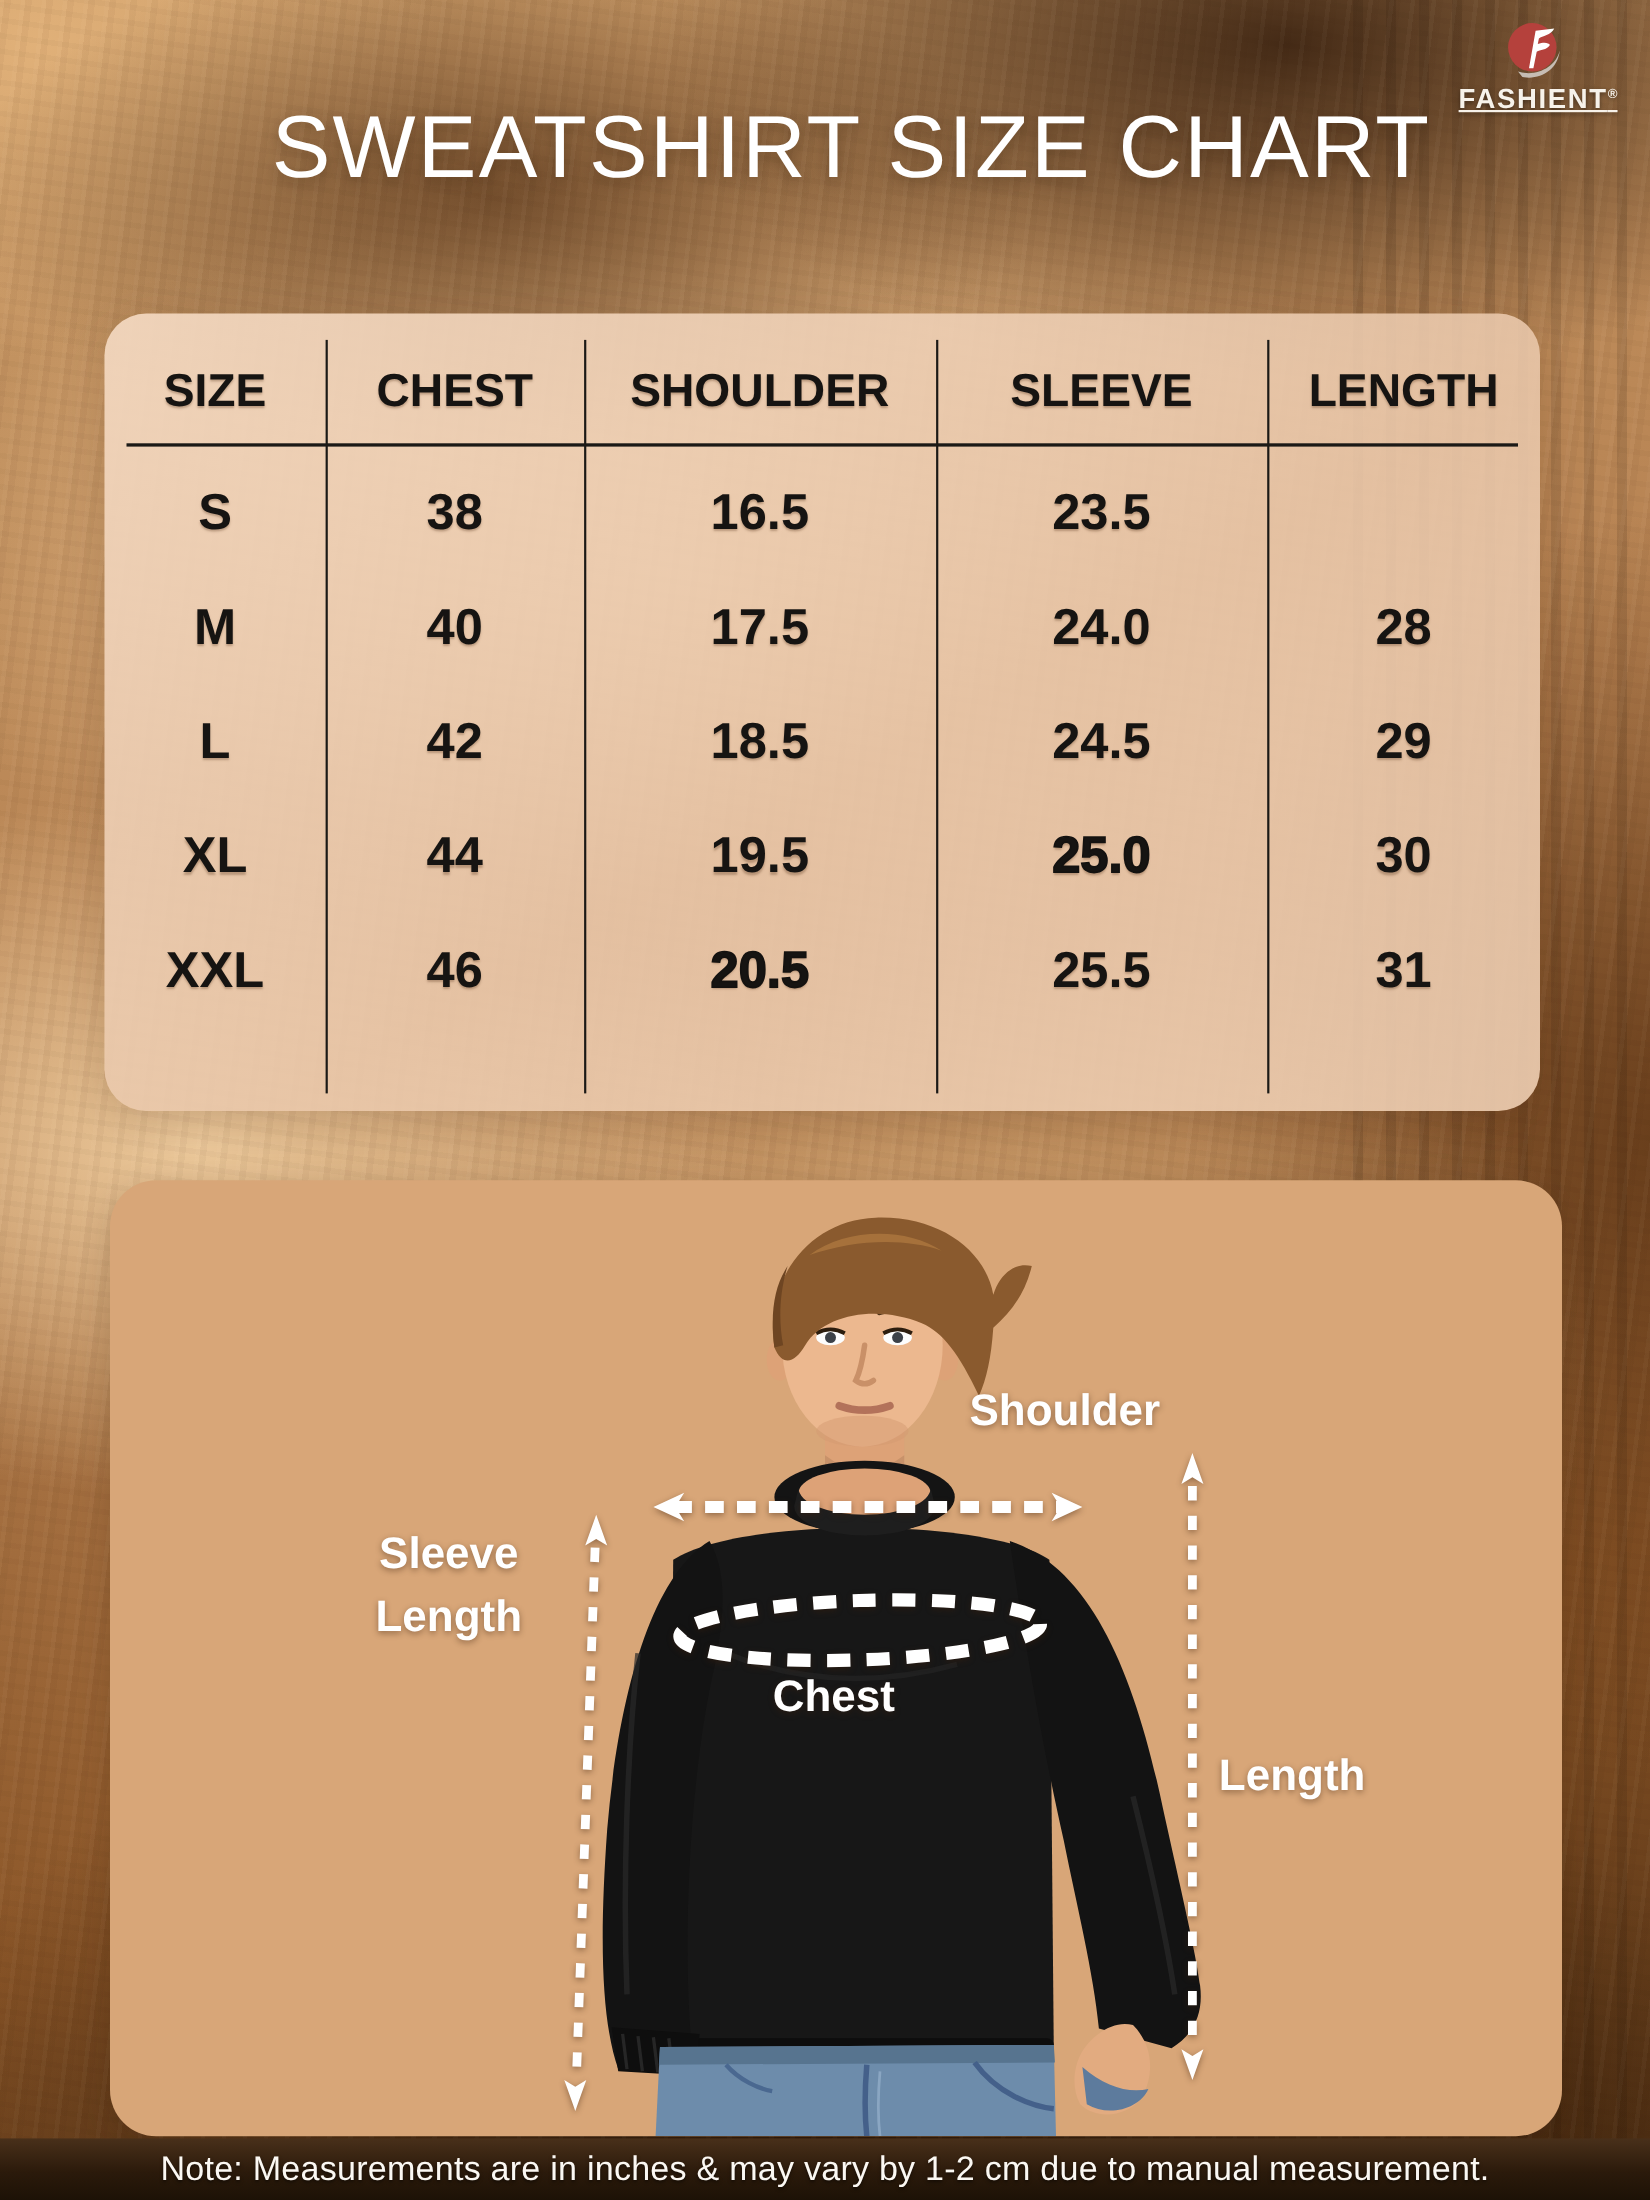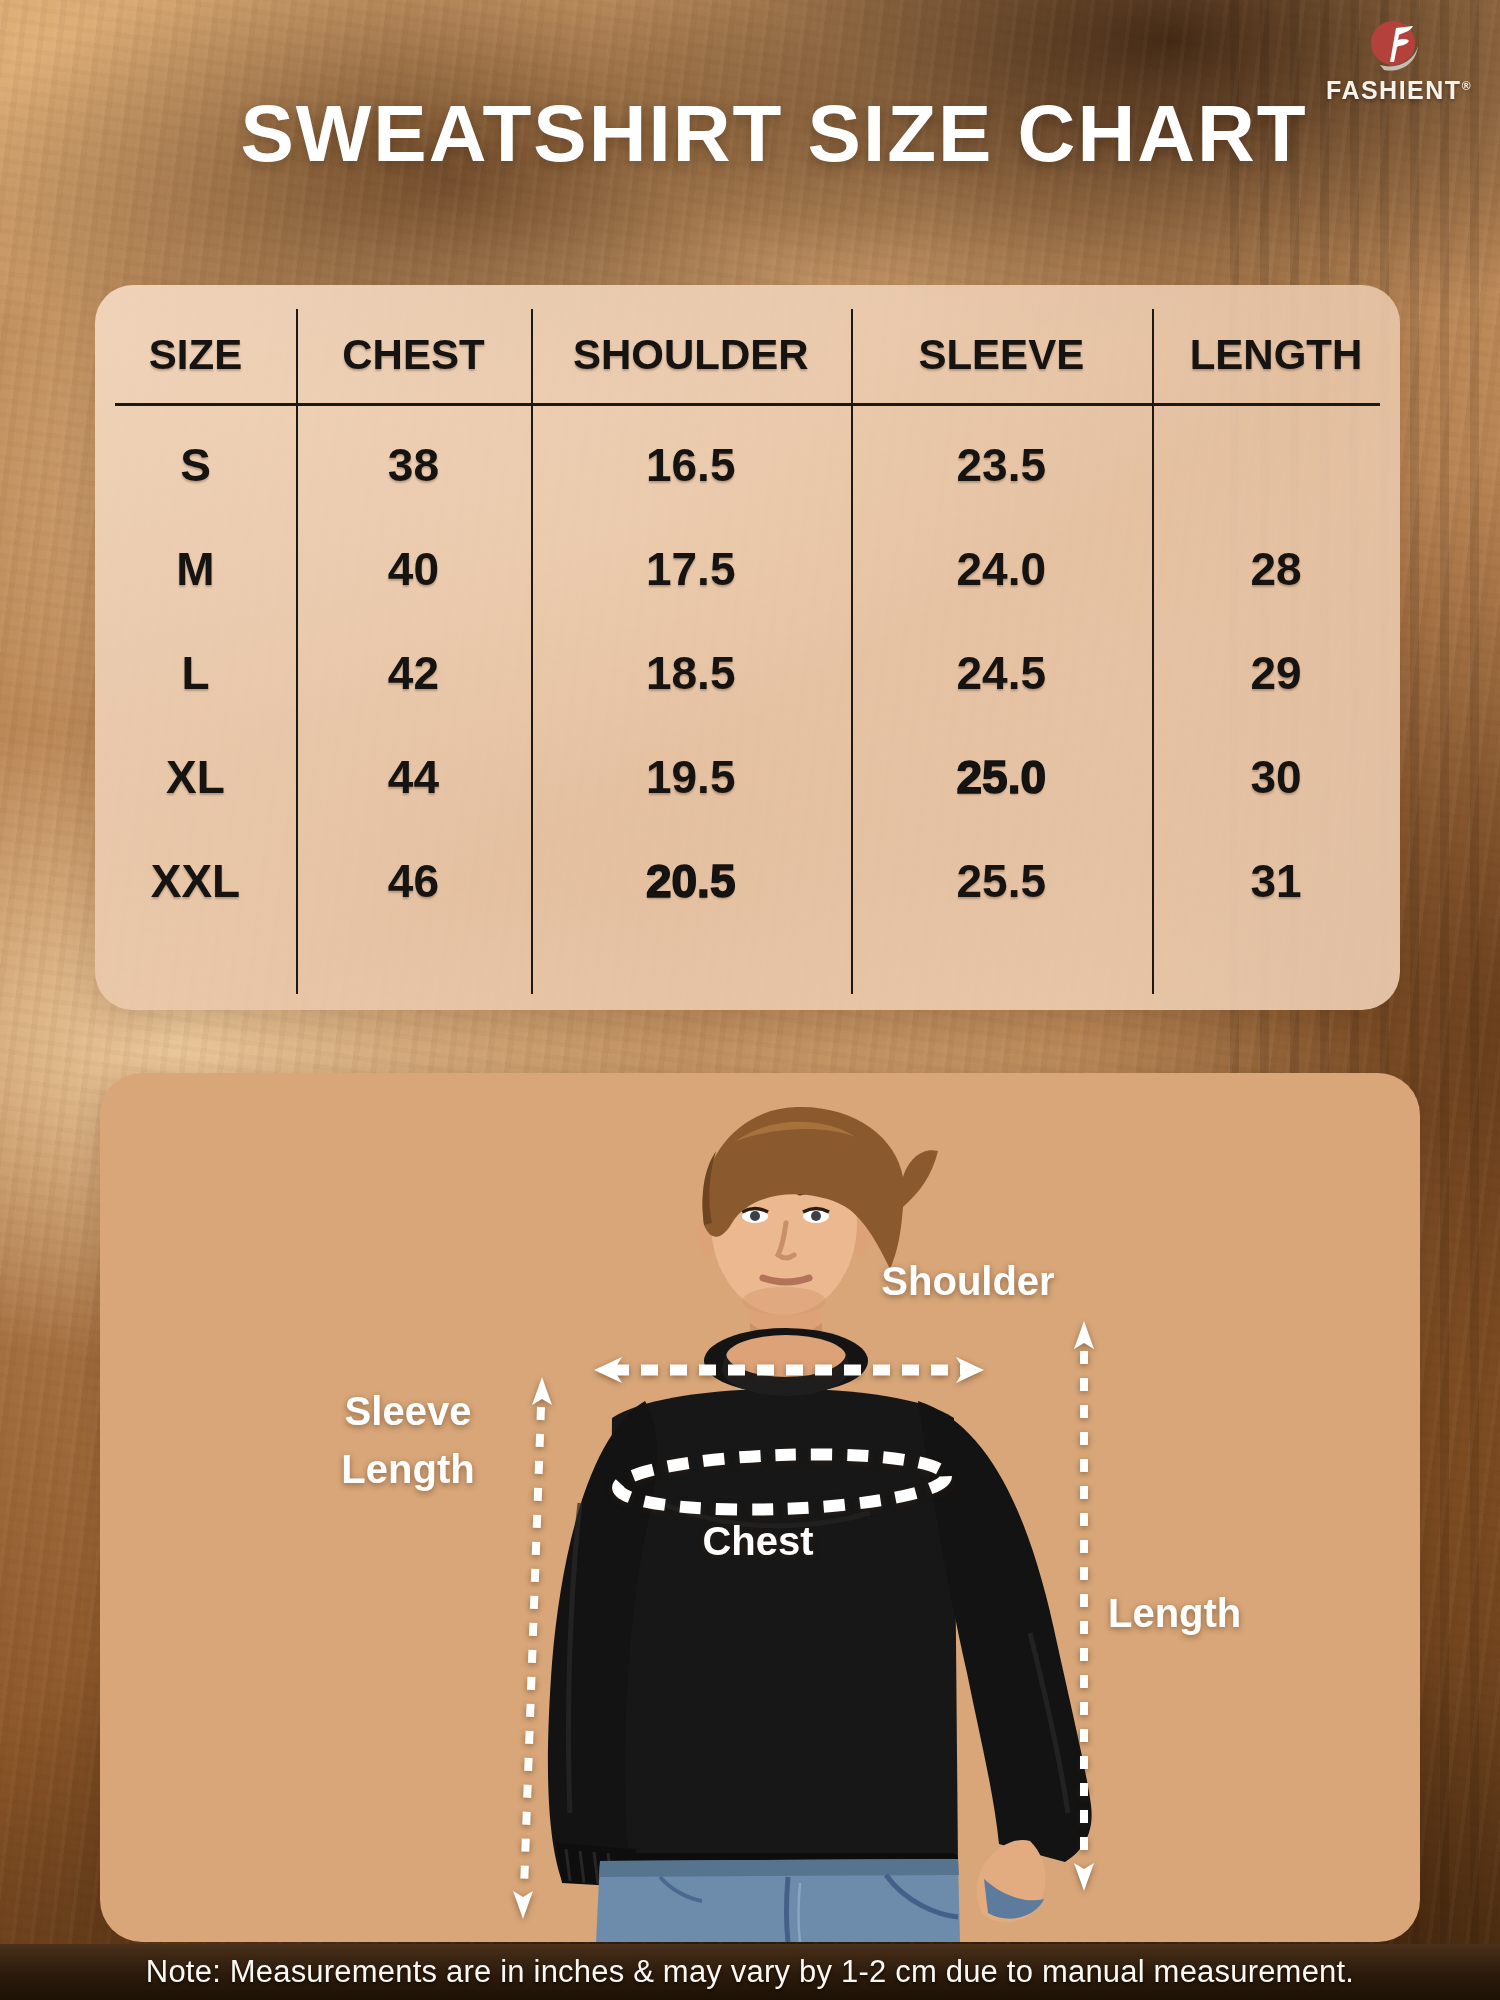--- a/index.html
+++ b/index.html
@@ -30,27 +30,27 @@
   }
   .bg-ribs {
     position:absolute; top:0; right:0; width:18%; height:100%; opacity:.55;
     background:repeating-linear-gradient(90deg, rgba(30,15,4,.22) 0 9px, rgba(0,0,0,0) 9px 30px);
   }
   
   .brand { position:absolute; top:18px; right:34px; width:140px; text-align:center; }
   .brand-icon { display:block; margin:0 auto; }
   .brand-name {
     color:#f7f2ea; font-weight:700; font-size:25px; letter-spacing:1.5px;
-    white-space:nowrap; text-shadow:0 2px 4px rgba(0,0,0,.4);
+    white-space:nowrap; text-shadow:0 2px 4px rgba(0,0,0,.4);text-decoration:underline;
   }
   .brand-name sup { font-size:12px; letter-spacing:0; }
   
   .title {
     position:absolute; top:88px; left:0; width:100%; text-align:center;
-    font-size:80px; font-weight:700; letter-spacing:2px; color:#ffffff;
+    font-size:80px; font-weight:400; letter-spacing:2px; color:#ffffff;
     text-shadow:0 4px 14px rgba(40,20,5,.35);
     padding-left:48px;
   }
   
   .table-panel {
     position:absolute; left:95px; top:285px; width:1305px; height:725px;
     border-radius:38px;
     background:linear-gradient(150deg, rgba(243,216,192,.93) 0%, rgba(233,199,170,.88) 55%, rgba(238,206,178,.9) 100%);
     box-shadow:0 10px 40px rgba(60,30,10,.18);
     color:#161412;

